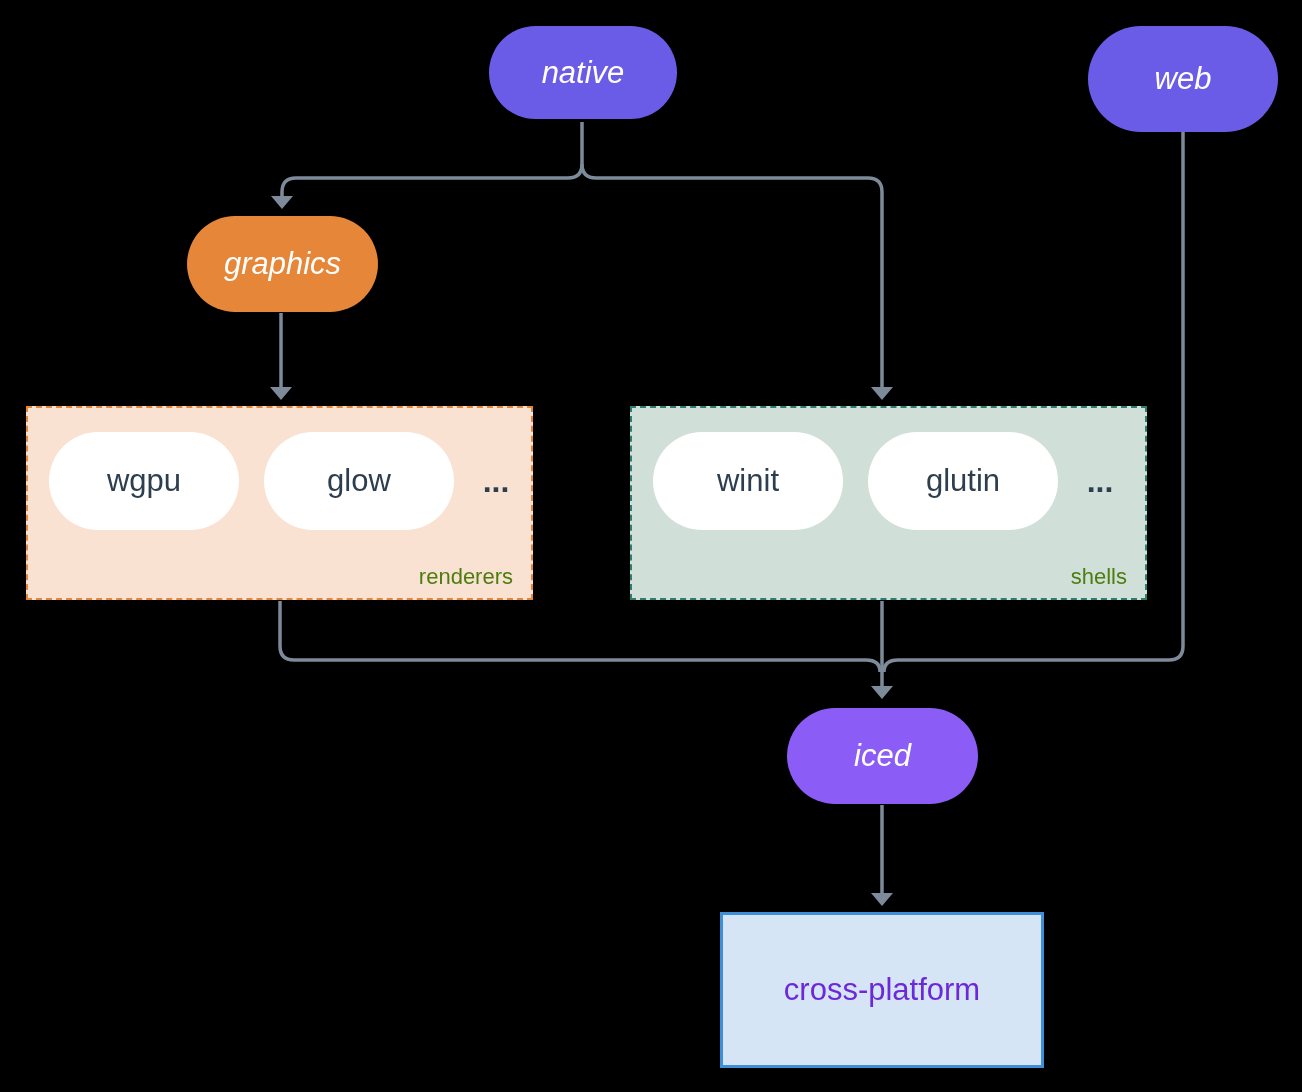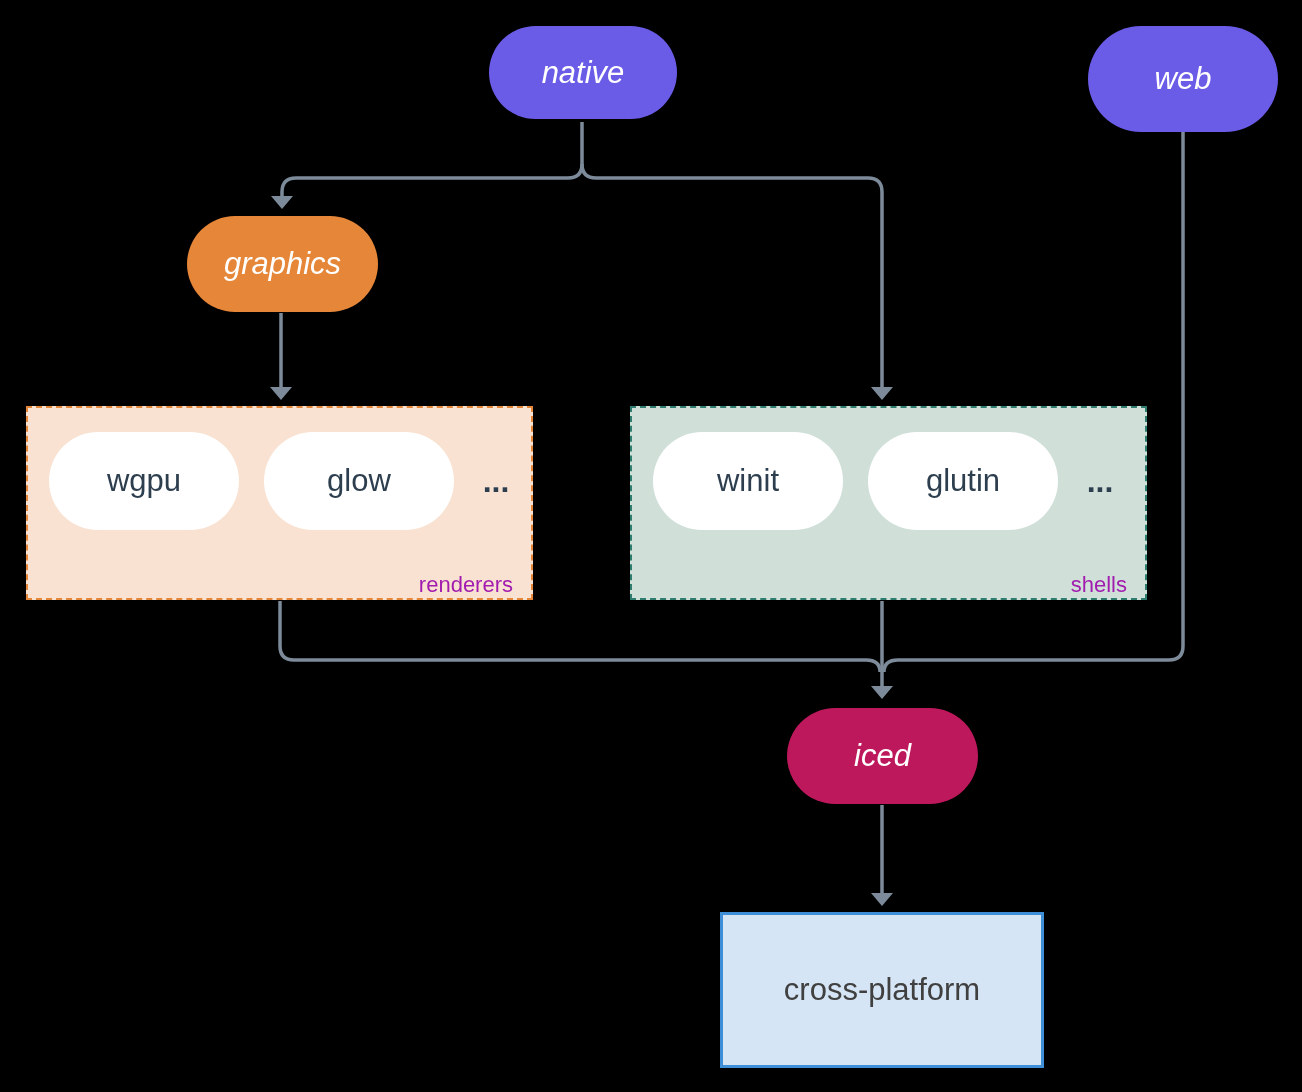--- a/index.html
+++ b/index.html
@@ -37,21 +37,21 @@
     align-items: center;
     justify-content: center;
     border-radius: 999px;
     font-size: 31px;
     color: #ffffff;
     font-style: italic;
   }
   .pill-native  { left: 489px;  top: 26px;  width: 188px; height: 93px; background: #6b5ce8; }
   .pill-web     { left: 1088px; top: 26px;  width: 190px; height: 106px; background: #6b5ce8; }
   .pill-graphics{ left: 187px;  top: 216px; width: 191px; height: 96px; background: #e58638; }
-  .pill-iced    { left: 787px;  top: 708px; width: 191px; height: 96px; background: #be185d; }
+  .pill-iced    { left: 787px;  top: 708px; width: 191px; height: 96px; background: #8b5cf6; }
   .group-box {
     position: absolute;
     box-sizing: border-box;
     top: 406px;
     height: 194px;
   }
   .group-renderers {
     left: 26px;
     width: 507px;
     background: #f9e2d2;
@@ -87,41 +87,41 @@
     display: flex;
     align-items: center;
     justify-content: center;
     font-size: 32px;
     font-weight: 700;
     color: #2d3e4f;
   }
   .group-label {
     position: absolute;
     right: 18px;
-    bottom: 0;
+    bottom: 8px;
     font-size: 22px;
-    color: #a21caf;
+    color: #4d7c0f;
     margin-top: 18px;
   }
   .app-box {
     position: absolute;
     box-sizing: border-box;
     left: 720px;
     top: 912px;
     width: 324px;
     height: 156px;
     background: #d6e5f5;
     border: 3px solid #3e8ed8;
     display: flex;
     flex-direction: column;
     align-items: center;
     justify-content: center;
     font-size: 31px;
     line-height: 48px;
-    color: #404040;
+    color: #6d28d9;
     text-align: center;
   }
 </style>
 </head>
 <body>
 
 <div class="stage">
 
   <svg class="connectors" viewBox="0 0 1302 1092" xmlns="http://www.w3.org/2000/svg">
 

